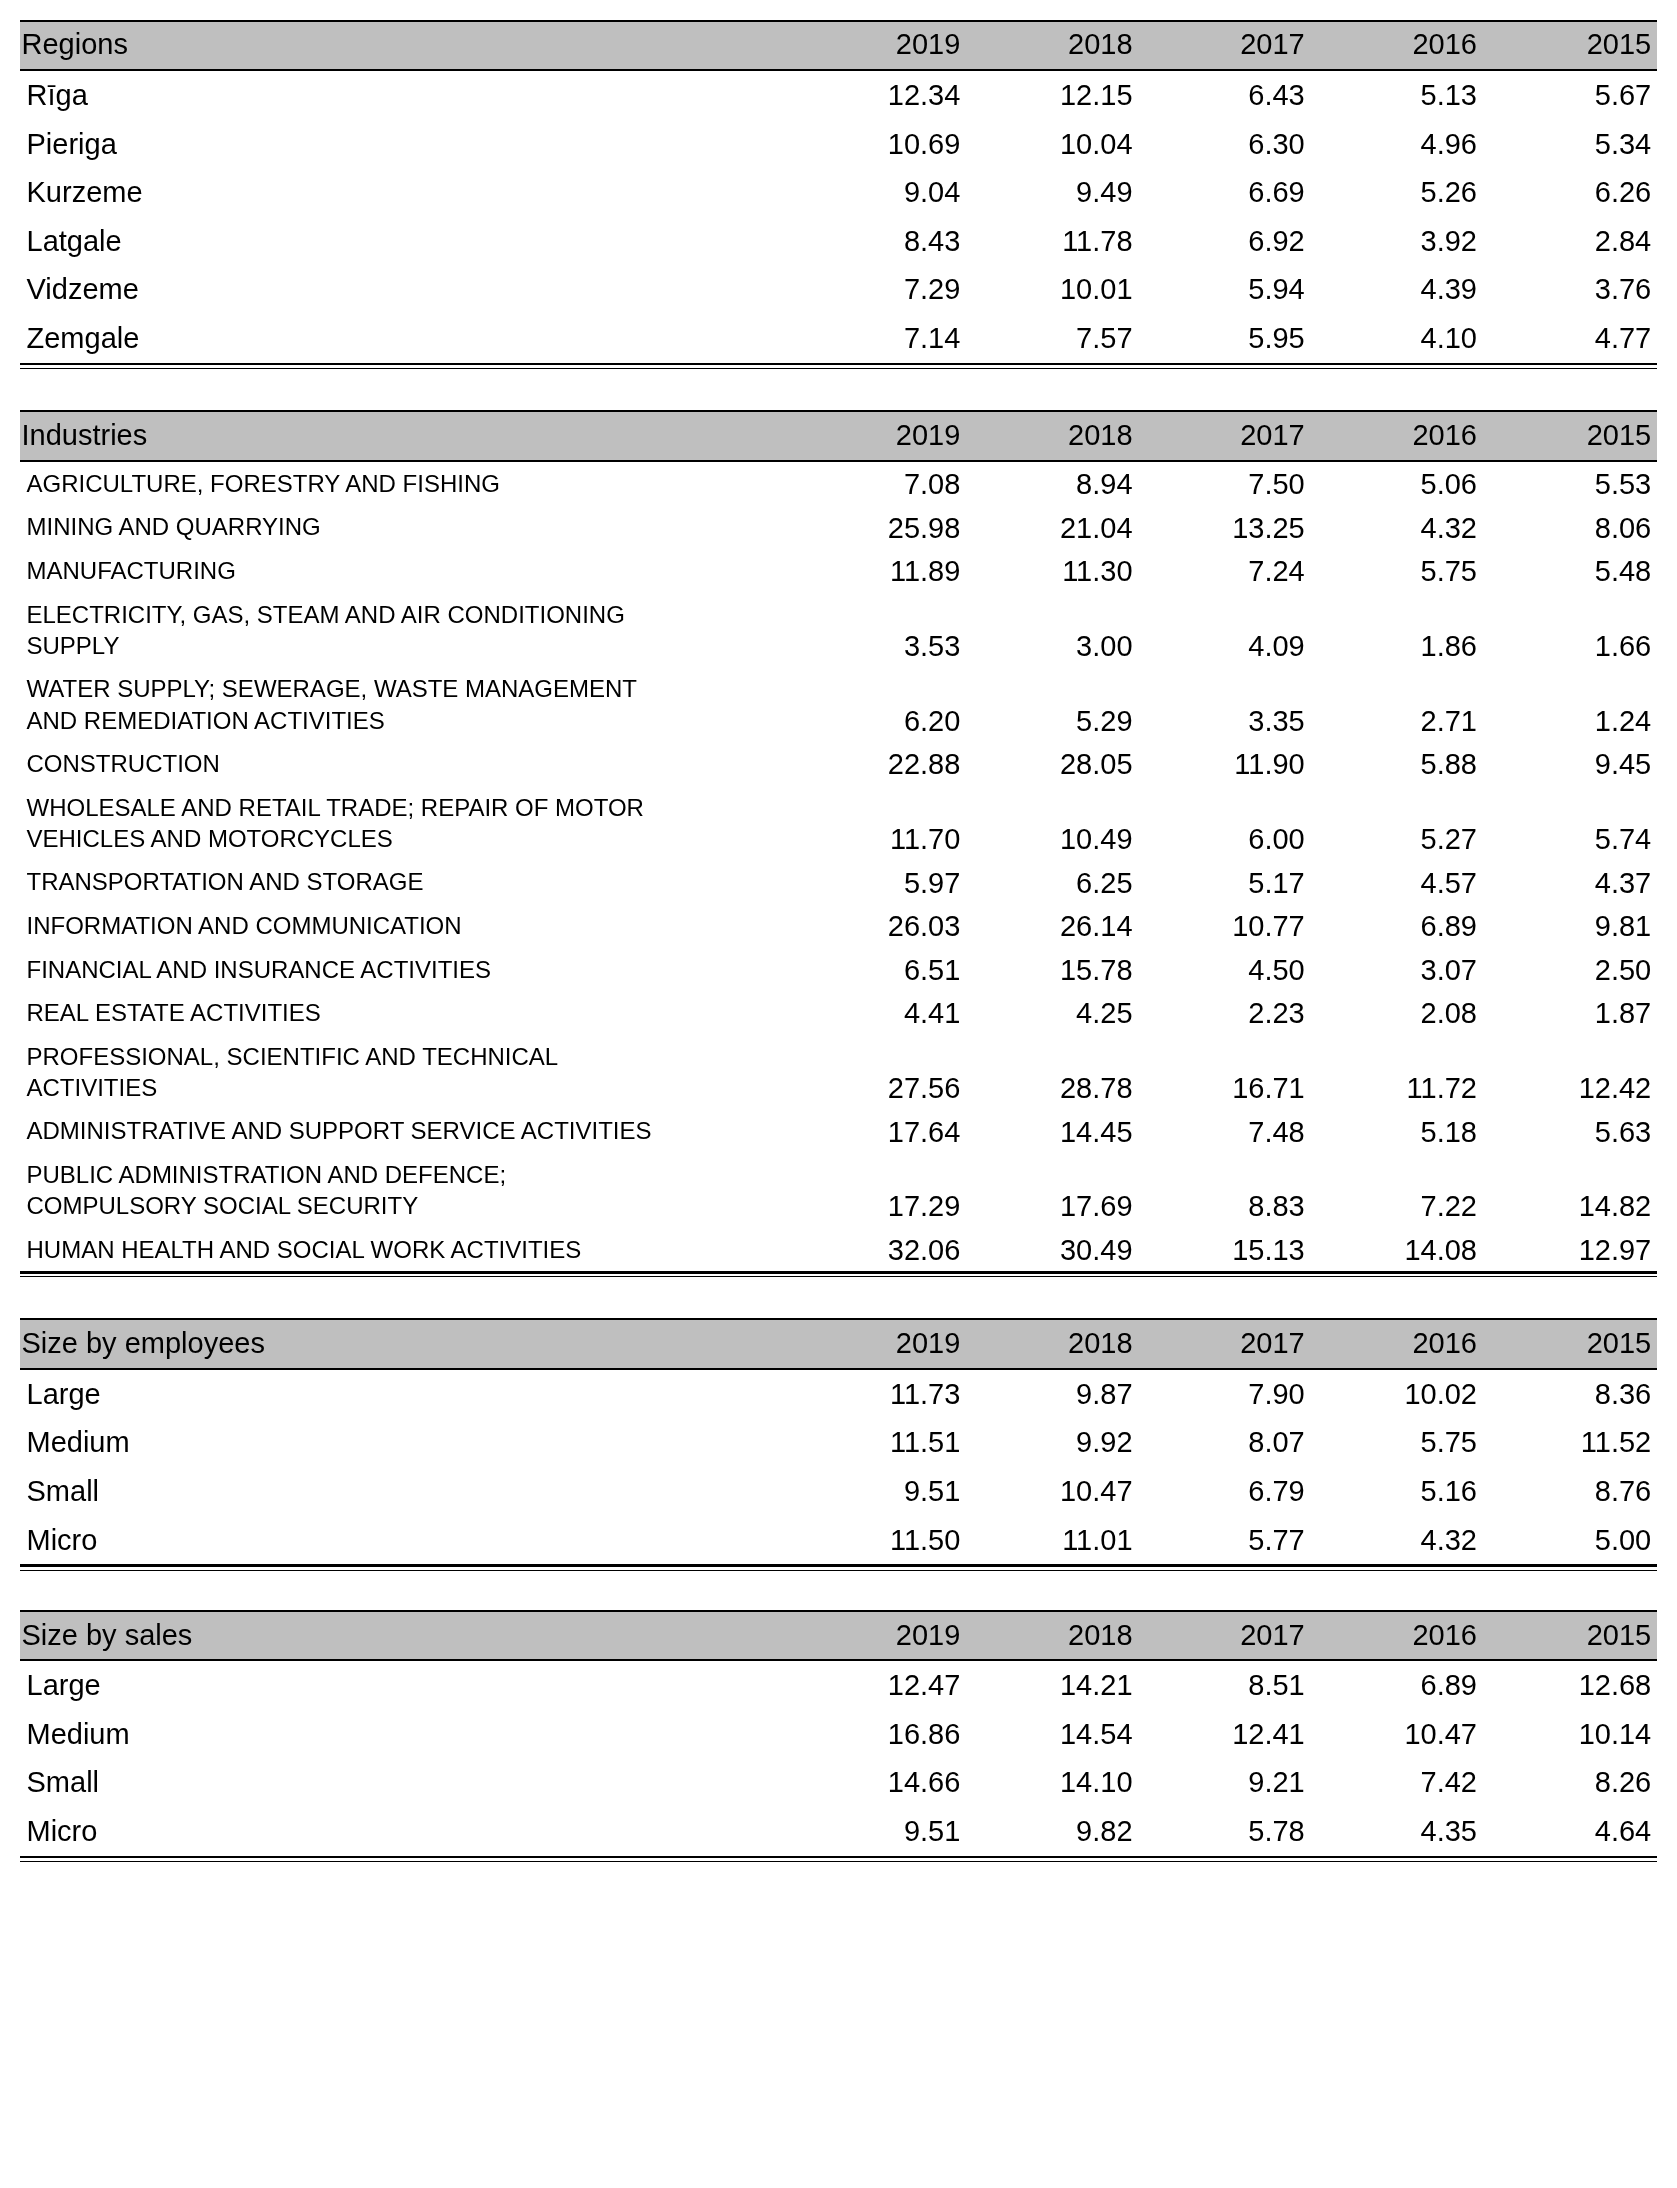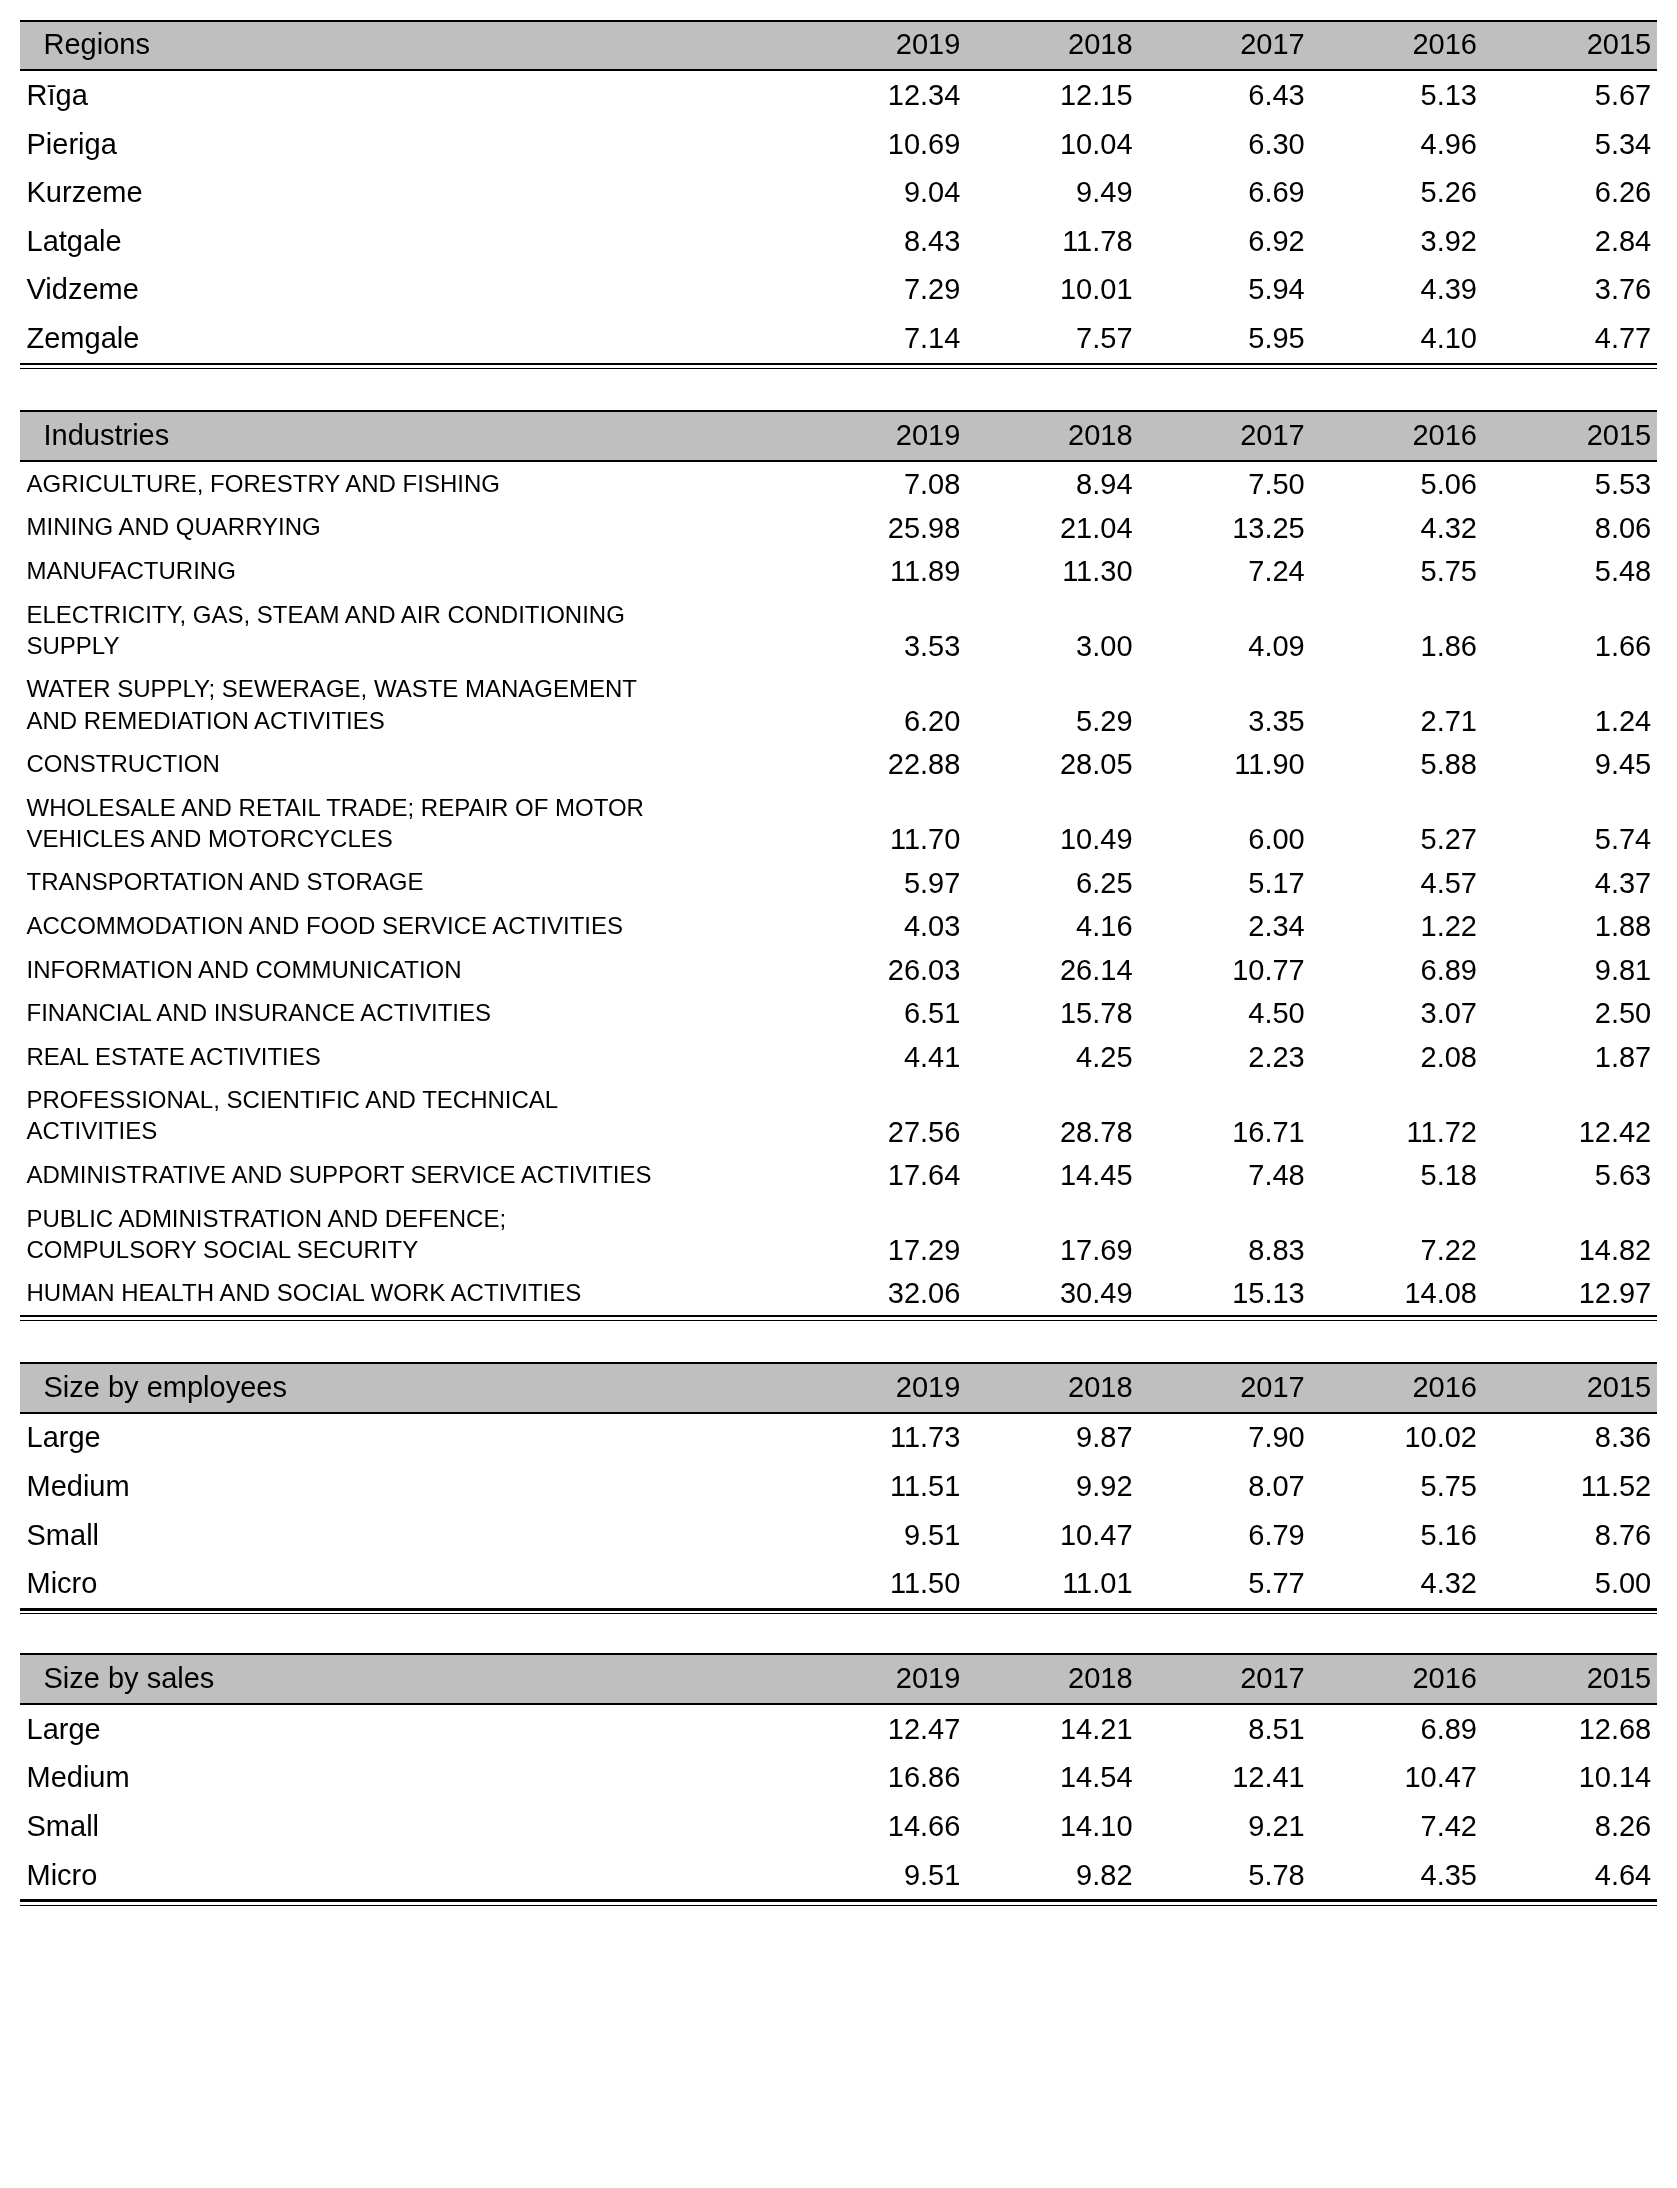--- a/index.html
+++ b/index.html
@@ -41,21 +41,21 @@
     border-top: 2.7px solid #000000;
     border-bottom: 2.7px solid #000000;
     font-weight: normal;
     font-size: 29px;
     line-height: 1.0;
     padding: 8.9px 0 9.8px 0;
     vertical-align: bottom;
   }
   table.stat-table thead tr.hdr-row th.lbl {
     text-align: left;
-    padding-left: 24px;
+    padding-left: 2px;
   }
   table.stat-table thead tr.hdr-row th.num {
     text-align: right;
     padding-right: 5.3px;
     margin-top: 36px;
   }
 
   
   table.stat-table tbody td {
     border: none;
@@ -284,28 +284,20 @@
       </tr>
       <tr>
         <td class="lbl">TRANSPORTATION AND STORAGE</td>
         <td class="num">5.97</td>
         <td class="num">6.25</td>
         <td class="num">5.17</td>
         <td class="num">4.57</td>
         <td class="num">4.37</td>
       </tr>
       <tr>
-        <td class="lbl">ACCOMMODATION AND FOOD SERVICE ACTIVITIES</td>
-        <td class="num">4.03</td>
-        <td class="num">4.16</td>
-        <td class="num">2.34</td>
-        <td class="num">1.22</td>
-        <td class="num">1.88</td>
-      </tr>
-      <tr>
         <td class="lbl">INFORMATION AND COMMUNICATION</td>
         <td class="num">26.03</td>
         <td class="num">26.14</td>
         <td class="num">10.77</td>
         <td class="num">6.89</td>
         <td class="num">9.81</td>
       </tr>
       <tr>
         <td class="lbl">FINANCIAL AND INSURANCE ACTIVITIES</td>
         <td class="num">6.51</td>

